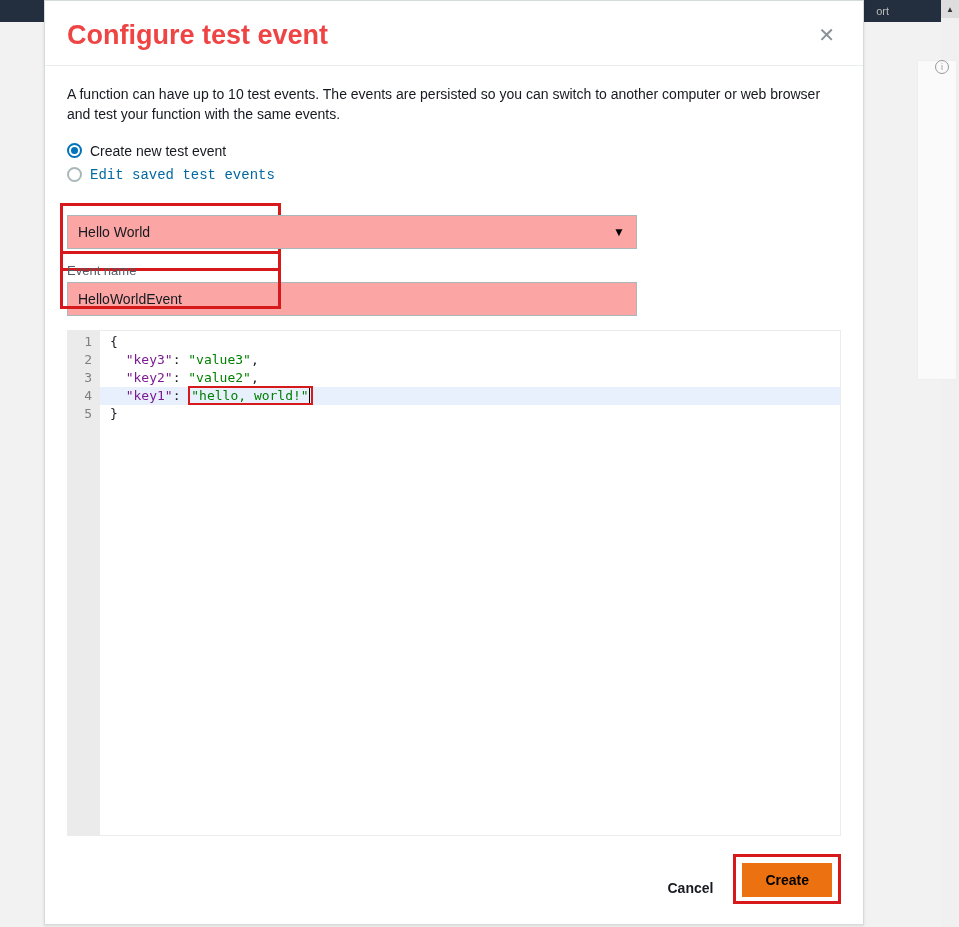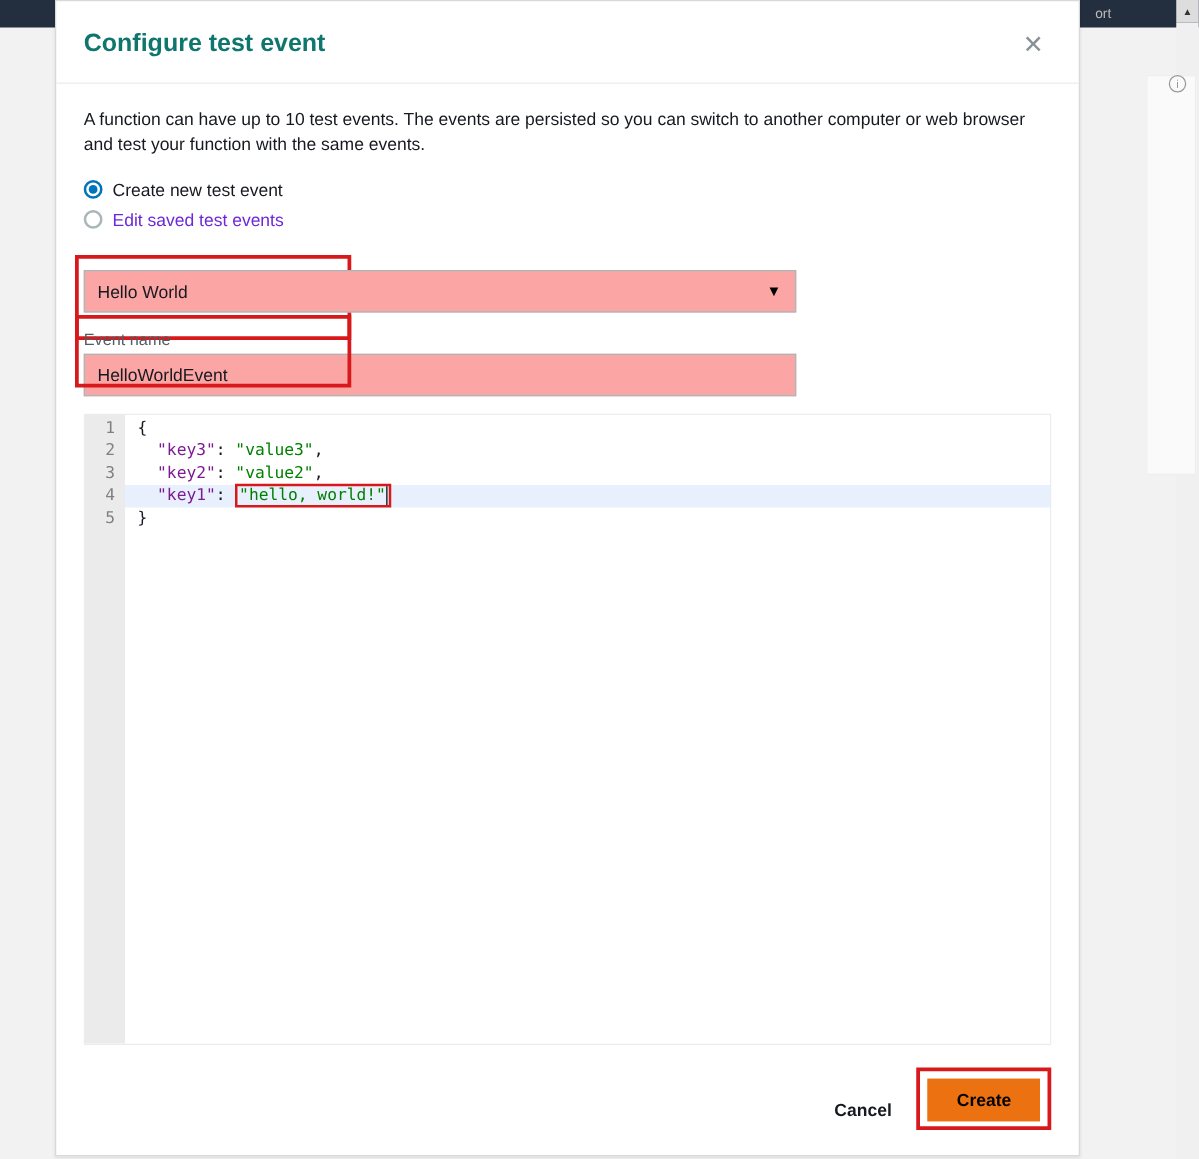--- a/index.html
+++ b/index.html
@@ -30,21 +30,21 @@
       border:1px solid #d5dbdb;
       box-shadow: 0 1px 3px rgba(0,0,0,.1);
       display:flex; flex-direction:column;
     }
     .modal-header {
       padding: 18px 22px 14px 22px;
       border-bottom:1px solid #eaeded;
       display:flex; justify-content:space-between; align-items:center;
     }
     .modal-title {
-      font-size: 20px; font-weight: 700; color:#0f766e;
+      font-size: 27px; font-weight: 700; color:#ef4444;
     }
     .close-x {
       font-size: 20px; color:#879196; cursor:pointer; background:none; border:none; padding:4px 6px;
     }
     .modal-body {
       padding: 18px 22px 4px 22px;
       flex:1; display:flex; flex-direction:column;
     }
     .desc-text {
       font-size:14px; color:#16191f; line-height:1.45; margin-bottom:14px;
@@ -54,21 +54,21 @@
     .radio {
       appearance:none; width:15px; height:15px; border:2px solid #aab7b8; border-radius:50%;
       margin-right:8px; position:relative; cursor:pointer;
     }
     .radio.checked { border-color:#0073bb; }
     .radio.checked::after {
       content:""; position:absolute; top:2px; left:2px; width:7px; height:7px; border-radius:50%;
       background:#0073bb;
     }
     .radio-label { font-size:14px; color:#16191f; }
-    .radio-label.disabled { color:#6d28d9; }
+    .radio-label.disabled { color:#0369a1;font-family:Liberation Mono, monospace; }
     .field-group { margin-bottom:14px; position:relative; }
     .field-label { font-size:13px; color:#545b64; margin-bottom:4px; display:block; }
     .text-input, .select-input {
       width:570px; height:34px; border:1px solid #aab7b8; padding:0 10px;
       font-size:14px; background:#fca5a5; color:#16191f;
     }
     .select-wrap { position:relative; width:570px; }
     .select-caret { position:absolute; right:12px; top:10px; pointer-events:none; font-size:12px; }
     .highlight-box-1 {
       position:absolute; border:3px solid #d7191c;

